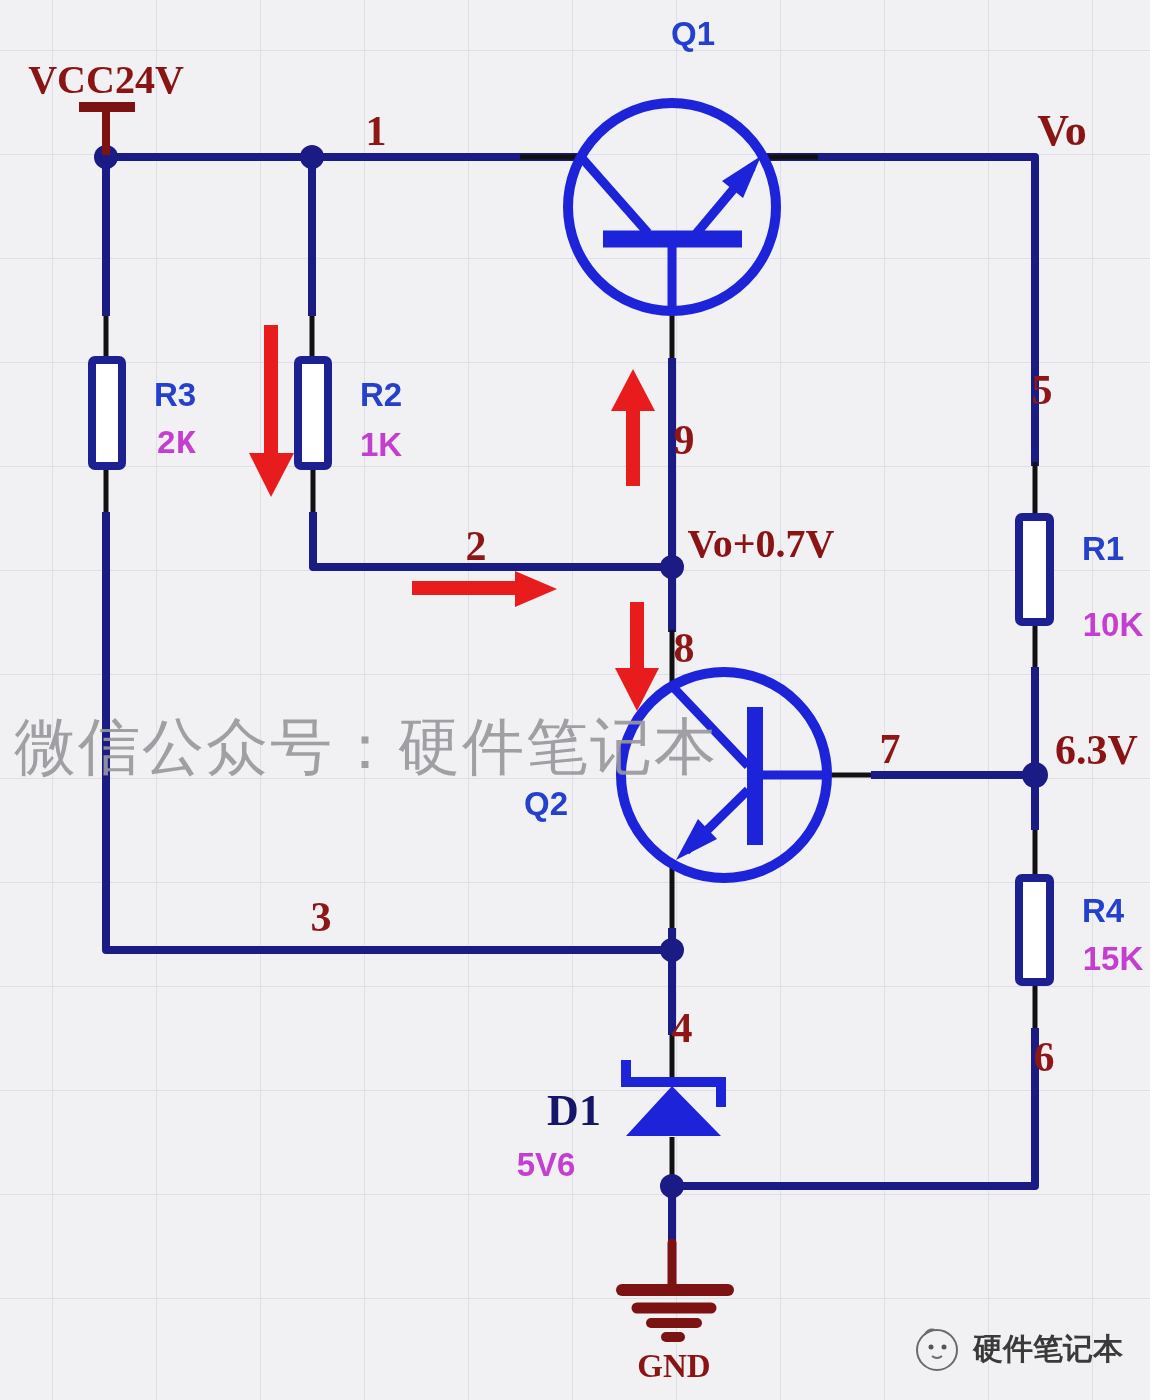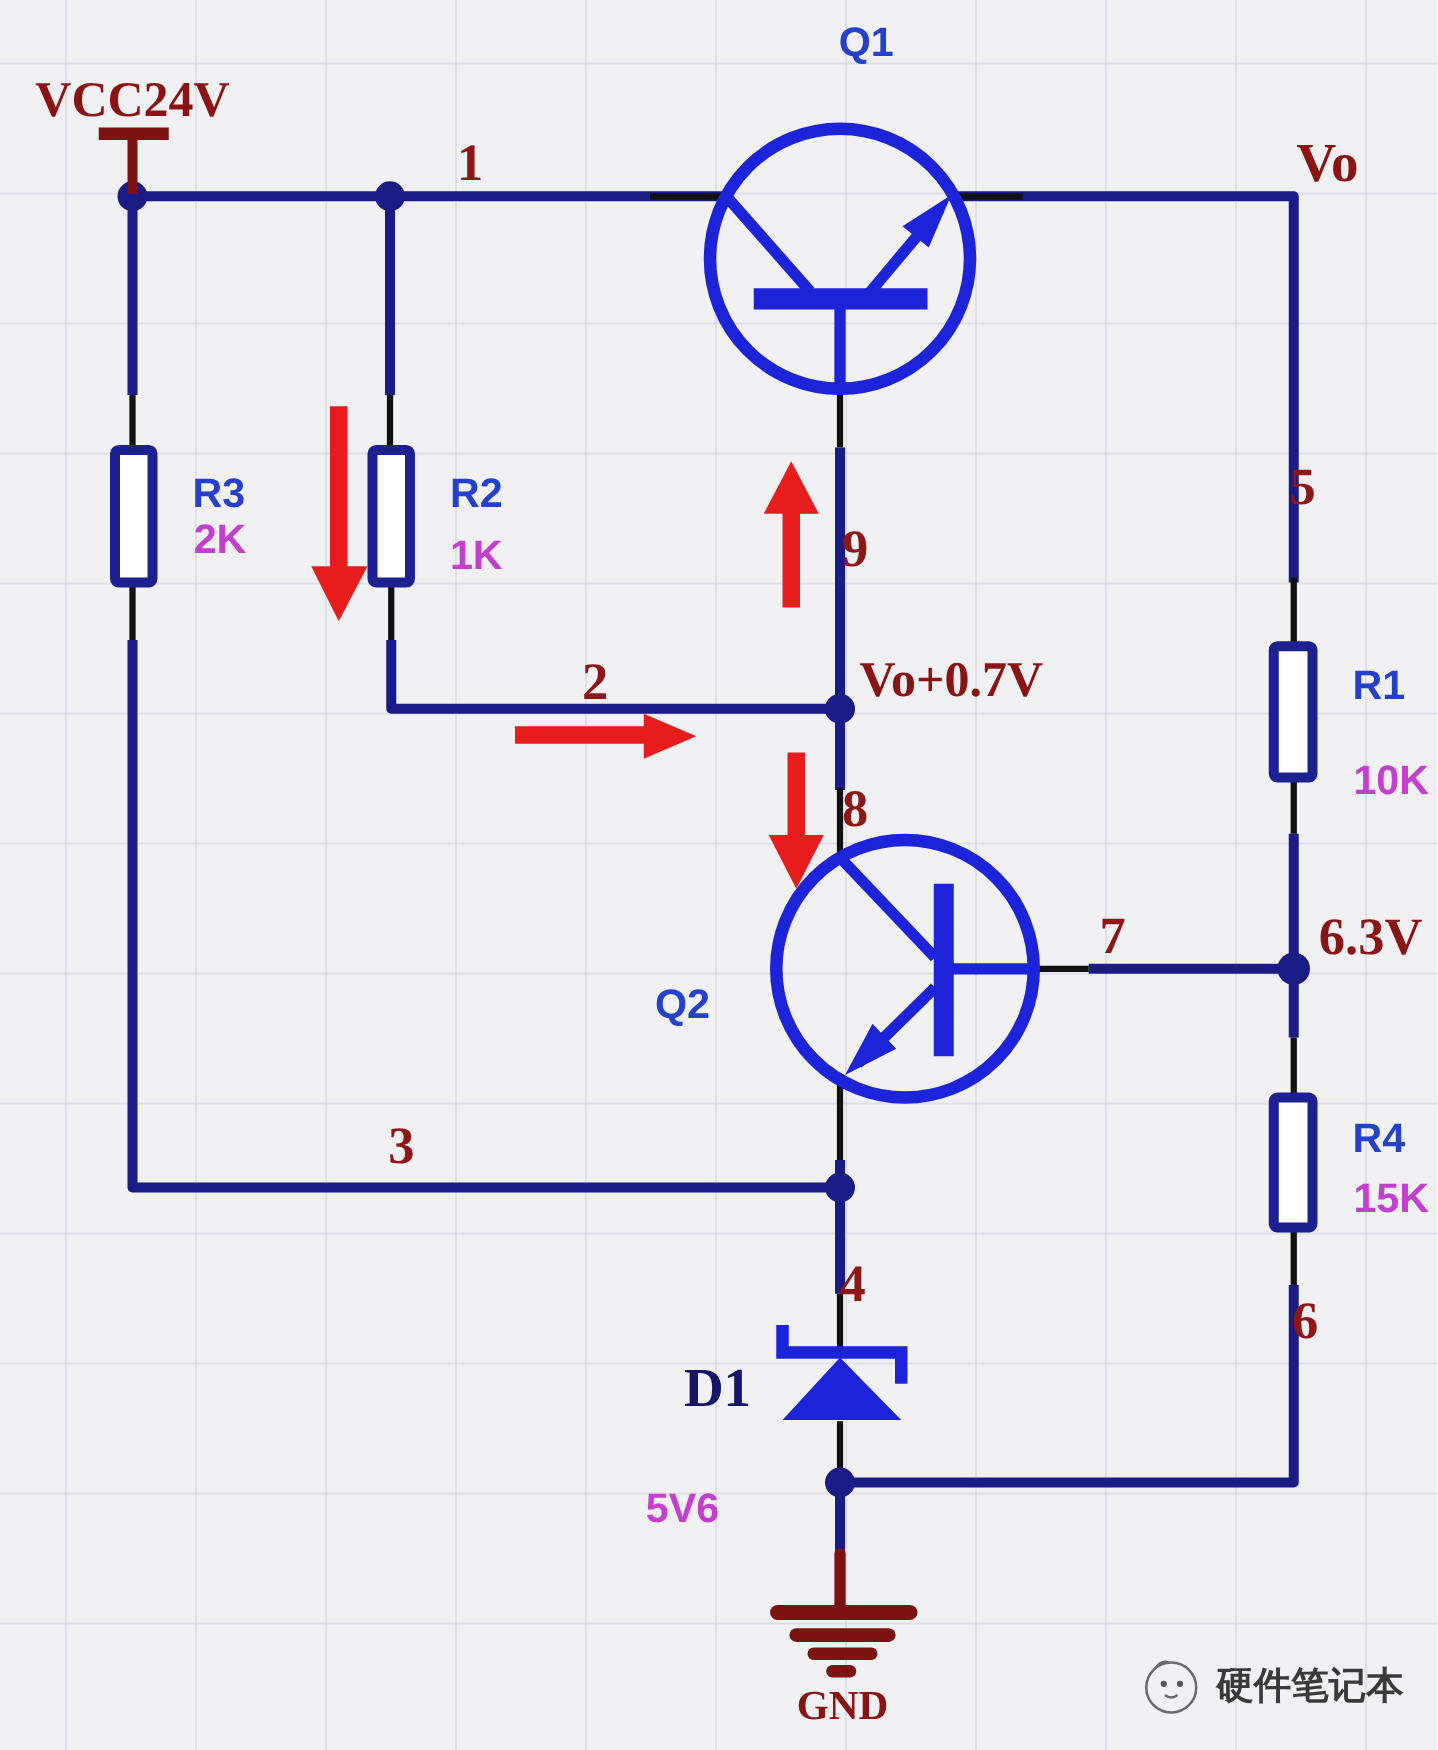--- a/index.html
+++ b/index.html
@@ -164,21 +164,22 @@
   <span class="lbl num" style="left:684px;top:440px;">9</span>
 
   <span class="lbl ref" style="left:693px;top:33px;">Q1</span>
   <span class="lbl ref" style="left:546px;top:803px;">Q2</span>
   <span class="lbl ref" style="left:175px;top:394px;">R3</span>
   <span class="lbl ref" style="left:381px;top:394px;">R2</span>
   <span class="lbl ref" style="left:1103px;top:548px;">R1</span>
   <span class="lbl ref" style="left:1103px;top:910px;">R4</span>
   <span class="lbl d1ref" style="left:542px;top:1111px;">D1</span>
 
-  <span class="lbl val" style="left:176px;top:431px;">2K</span>
+  <span class="lbl val" style="left:176px;top:444px;font-family:Liberation Mono, monospace;">2K</span>
   <span class="lbl val" style="left:381px;top:444px;">1K</span>
   <span class="lbl val" style="left:1113px;top:598px;margin-top:26px;">10K</span>
   <span class="lbl val" style="left:1113px;top:958px;">15K</span>
-  <span class="lbl val" style="left:546px;top:1164px;margin-top:42px;">5V6</span>
+  <span class="lbl val" style="left:546px;top:1164px;">5V6</span>
 
+  <span class="wm-center">微信公众号：硬件笔记本</span>
   <span class="wm-badge">硬件笔记本</span>
 
 </div>
 
 </body></html>

